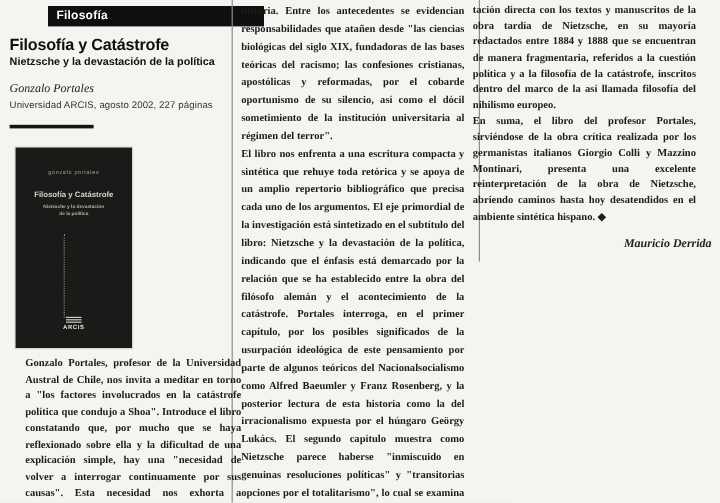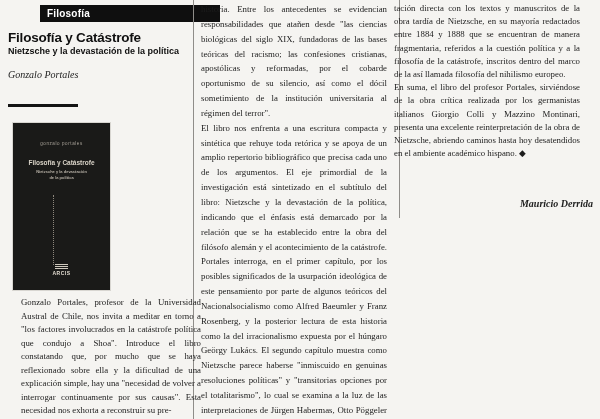--- a/index.html
+++ b/index.html
@@ -81,21 +81,21 @@
     font-size: 5px; font-weight: bold; color: #e2dcd0; letter-spacing: 0.5px;
     line-height: 6px;
   }
   
   .divider { position: absolute; width: 1px; background: #8f8d89; }
   .divider.d1 { left: 193px; top: 0; height: 419px; }
   .divider.d2 { left: 399px; top: 0; height: 218px; }
   
   .col {
     position: absolute; overflow: hidden;
-    font-size: 8.8px; text-align: justify; color: #1c1c1c;
+    font-size: 8.8px; text-align: justify; color: #1c1c1c; font-weight: bold;
   }
   .col p { margin: 0; }
   .col1 { left: 21px;   top: 296px; width: 180px; height: 123px; line-height: 13.5px; }
   .col2 { left: 201px; top: 2px;   width: 186px; height: 417px; line-height: 14.85px; }
   .col3 { left: 394px; top: 2px;   width: 186px; height: 192px; line-height: 13.2px; }
   .byline {
     position: absolute; left: 407px; top: 198px; width: 186px;
     text-align: right; font-style: italic; font-weight: bold;
     font-size: 10px; color: #222;
   }
@@ -104,20 +104,21 @@
 <body>
 
 <div class="page">
 
   <div class="banner">
     <span>Filosofía</span>
   </div>
   <div class="book-title">Filosofía y Catástrofe</div>
   <div class="book-subtitle">Nietzsche y la devastación de la política</div>
   <div class="book-author">Gonzalo Portales</div>
+  <div class="book-publication">Universidad ARCIS, agosto 2002, 227 páginas</div>
   <div class="title-rule"></div>
 
   <div class="cover">
     <div class="cover-author">gonzalo portales</div>
     <div class="cover-title">Filosofía y Catástrofe</div>
     <div class="cover-sub l1">Nietzsche y la devastación</div>
     <div class="cover-sub l2">de la política</div>
     <div class="cover-dots"></div>
     <div class="cover-logo">
       <div class="bar"></div>
@@ -134,18 +135,18 @@
     <p>Gonzalo Portales, profesor de la Universidad Austral de Chile, nos invita a meditar en torno a "los factores involucrados en la catástrofe política que condujo a Shoa". Introduce el libro constatando que, por mucho que se haya reflexionado sobre ella y la dificultad de una explicación simple, hay una "necesidad de volver a interrogar continuamente por sus causas". Esta necesidad nos exhorta a reconstruir su pre-</p>
   </div>
 
   <div class="col col2">
     <p>historia. Entre los antecedentes se evidencian responsabilidades que atañen desde "las ciencias biológicas del siglo XIX, fundadoras de las bases teóricas del racismo; las confesiones cristianas, apostólicas y reformadas, por el cobarde oportunismo de su silencio, así como el dócil sometimiento de la institución universitaria al régimen del terror".</p>
     <p>El libro nos enfrenta a una escritura compacta y sintética que rehuye toda retórica y se apoya de un amplio repertorio bibliográfico que precisa cada uno de los argumentos. El eje primordial de la investigación está sintetizado en el subtítulo del libro: Nietzsche y la devastación de la política, indicando que el énfasis está demarcado por la relación que se ha establecido entre la obra del filósofo alemán y el acontecimiento de la catástrofe. Portales interroga, en el primer capítulo, por los posibles significados de la usurpación ideológica de este pensamiento por parte de algunos teóricos del Nacionalsocialismo como Alfred Baeumler y Franz Rosenberg, y la posterior lectura de esta historia como la del irracionalismo expuesta por el húngaro Geörgy Lukács. El segundo capítulo muestra como Nietzsche parece haberse "inmiscuido en genuinas resoluciones políticas" y "transitorias opciones por el totalitarismo", lo cual se examina a la luz de las interpretaciones de Jürgen Habermas, Otto Pöggeler y Jacques Derrida. Finalmente, en el tercer capítulo y el más extenso de todos, se despliega una confron-</p>
   </div>
 
   <div class="col col3">
     <p>tación directa con los textos y manuscritos de la obra tardía de Nietzsche, en su mayoría redactados entre 1884 y 1888 que se encuentran de manera fragmentaria, referidos a la cuestión política y a la filosofía de la catástrofe, inscritos dentro del marco de la así llamada filosofía del nihilismo europeo.</p>
-    <p>En suma, el libro del profesor Portales, sirviéndose de la obra crítica realizada por los germanistas italianos Giorgio Colli y Mazzino Montinari, presenta una excelente reinterpretación de la obra de Nietzsche, abriendo caminos hasta hoy desatendidos en el ambiente académico hispano. ◆</p>
+    <p>En suma, el libro del profesor Portales, sirviéndose de la obra crítica realizada por los germanistas italianos Giorgio Colli y Mazzino Montinari, presenta una excelente reinterpretación de la obra de Nietzsche, abriendo caminos hasta hoy desatendidos en el ambiente sintética hispano. ◆</p>
   </div>
 
   <div class="byline">Mauricio Derrida</div>
 
 </div>
 
 </body></html>

